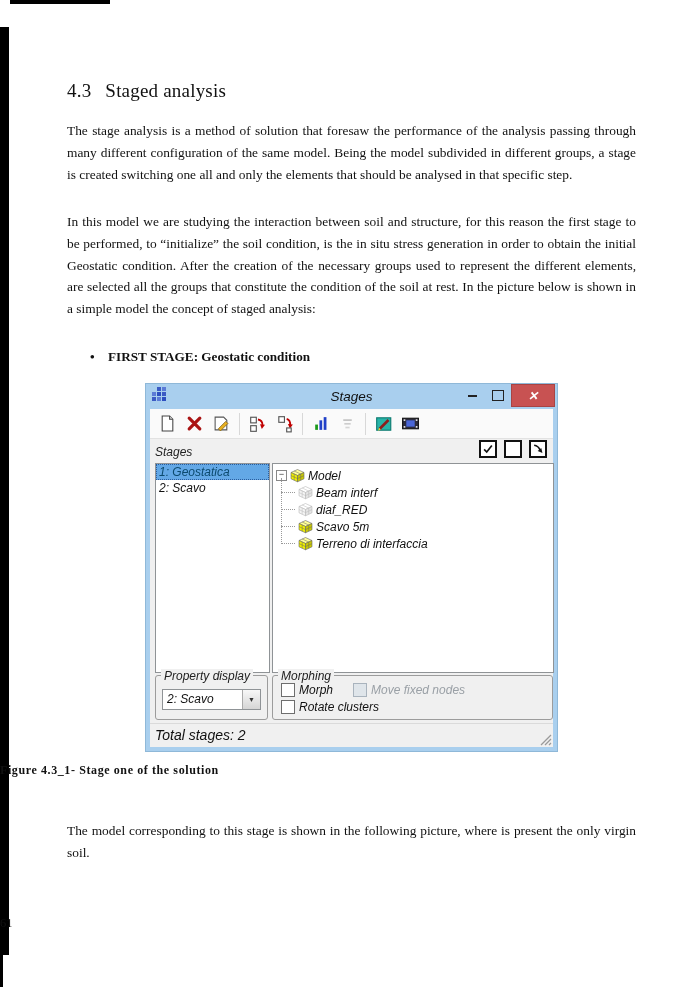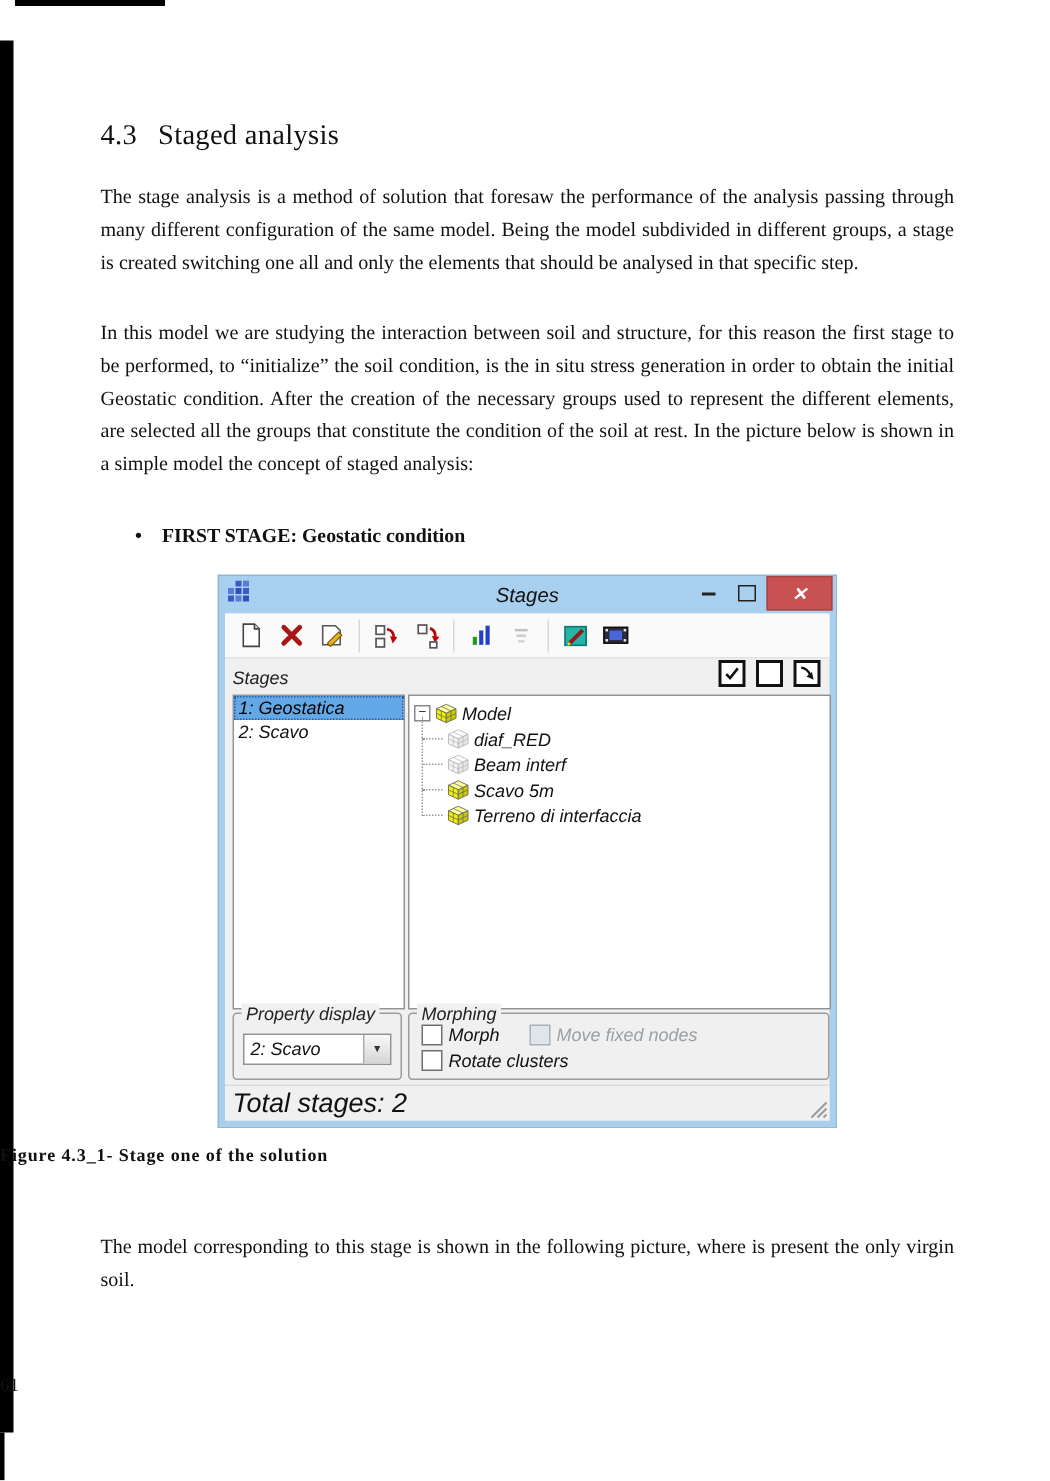--- a/index.html
+++ b/index.html
@@ -46,21 +46,21 @@
   .tsep{width:1px;height:22px;background:#d8d8d8;margin:0 4px;}
 
   .stages-label{position:absolute;left:5px;top:36px;font-size:12px;color:#222;}
   .selbtns{position:absolute;right:6px;top:31px;display:flex;gap:7px;}
   .sel-btn{width:14px;height:14px;border:2px solid #111;background:#fff;display:flex;
         align-items:center;justify-content:center;}
 
   .listbox{position:absolute;left:5px;top:54px;width:113px;height:208px;background:#fff;
         border:1px solid #8f9396;font-size:12px;}
   .list-item{height:16px;line-height:16px;padding-left:3px;white-space:nowrap;}
-  .list-item.selected{background:#63a8e6;color:#000000;outline:1px dotted #2a5d9e;outline-offset:-1px;}
+  .list-item.selected{background:#63a8e6;color:#0c4a6e;outline:1px dotted #2a5d9e;outline-offset:-1px;}
 
   .treebox{position:absolute;left:122px;top:54px;width:280px;height:208px;background:#fff;
         border:1px solid #8f9396;font-size:12px;position:absolute;}
   .tree-vline{position:absolute;left:8px;top:14px;width:0;height:66px;border-left:1px dotted #999;}
   .tree-row{display:flex;align-items:center;height:17px;gap:3px;white-space:nowrap;}
   .tree-row.root{margin:3px 0 0 3px;}
   .tree-row.child{margin-left:8px;}
   .tree-dash{display:inline-block;width:14px;height:0;border-top:1px dotted #999;}
   .expander{width:9px;height:9px;border:1px solid #888;background:#fff;font-size:9px;line-height:7px;
         text-align:center;color:#333;}
@@ -76,21 +76,21 @@
         display:flex;align-items:center;justify-content:center;font-size:7px;color:#333;}
   .cb-row{position:absolute;display:flex;align-items:center;font-size:12px;color:#111;}
   .cb{width:12px;height:12px;border:1px solid #6e6e6e;background:#fff;margin-right:4px;flex:none;}
   .cb.disabled{border-color:#a9b3bd;background:#dfe5ea;}
   .cb-row.disabled{color:#9aa0a6;}
   .row-morph{left:8px;top:7px;}
   .row-mfn{left:80px;top:7px;}
   .row-rot{left:8px;top:24px;}
 
   .statusbar{position:absolute;left:0;right:0;bottom:0;height:24px;border-top:1px solid #dadada;
-        background:#f0f0f0;font-size:18px;line-height:23px;padding-left:5px;color:#111;box-sizing:border-box;}
+        background:#f0f0f0;font-size:14px;line-height:23px;padding-left:5px;color:#111;box-sizing:border-box;}
   .grip{position:absolute;right:1px;bottom:1px;}
 </style>
 </head>
 <body>
 
 <div class="page">
   <div class="scan-left"></div>
   <div class="scan-left-thin"></div>
   <div class="scan-top"></div>
 
@@ -239,31 +239,31 @@
           <span>Model</span>
         </div>
         <div class="tree-row child">
           <span class="tree-dash"></span>
           <svg width="15" height="15" viewBox="0 0 15 15">
             <polygon points="1,4.5 7.5,1.5 14,4.5 7.5,7.5" fill="#ffffff" stroke="#b8b8b8" stroke-width=".6"></polygon>
             <polygon points="1,4.5 7.5,7.5 7.5,13.8 1,10.8" fill="#f4f4f4" stroke="#b8b8b8" stroke-width=".6"></polygon>
             <polygon points="7.5,7.5 14,4.5 14,10.8 7.5,13.8" fill="#e4e4e4" stroke="#b8b8b8" stroke-width=".6"></polygon>
             <path d="M4.2,3 L10.7,6 M1,7.6 L7.5,10.6 L14,7.6 M4.2,6.1 L4.2,12.3 M10.7,6.1 L10.7,12.3" fill="none" stroke="#b8b8b8" stroke-width=".5"></path>
           </svg>
-          <span>diaf_RED</span>
+          <span>Beam interf</span>
         </div>
         <div class="tree-row child">
           <span class="tree-dash"></span>
           <svg width="15" height="15" viewBox="0 0 15 15">
             <polygon points="1,4.5 7.5,1.5 14,4.5 7.5,7.5" fill="#ffffff" stroke="#b8b8b8" stroke-width=".6"></polygon>
             <polygon points="1,4.5 7.5,7.5 7.5,13.8 1,10.8" fill="#f4f4f4" stroke="#b8b8b8" stroke-width=".6"></polygon>
             <polygon points="7.5,7.5 14,4.5 14,10.8 7.5,13.8" fill="#e4e4e4" stroke="#b8b8b8" stroke-width=".6"></polygon>
             <path d="M4.2,3 L10.7,6 M1,7.6 L7.5,10.6 L14,7.6 M4.2,6.1 L4.2,12.3 M10.7,6.1 L10.7,12.3" fill="none" stroke="#b8b8b8" stroke-width=".5"></path>
           </svg>
-          <span>Beam interf</span>
+          <span>diaf_RED</span>
         </div>
         <div class="tree-row child">
           <span class="tree-dash"></span>
           <svg width="15" height="15" viewBox="0 0 15 15">
             <polygon points="1,4.5 7.5,1.5 14,4.5 7.5,7.5" fill="#ffff99" stroke="#666" stroke-width=".6"></polygon>
             <polygon points="1,4.5 7.5,7.5 7.5,13.8 1,10.8" fill="#f0f000" stroke="#666" stroke-width=".6"></polygon>
             <polygon points="7.5,7.5 14,4.5 14,10.8 7.5,13.8" fill="#c9c900" stroke="#666" stroke-width=".6"></polygon>
             <path d="M4.2,3 L10.7,6 M1,7.6 L7.5,10.6 L14,7.6 M4.2,6.1 L4.2,12.3 M10.7,6.1 L10.7,12.3" fill="none" stroke="#666" stroke-width=".5"></path>
           </svg>
           <span>Scavo 5m</span>

